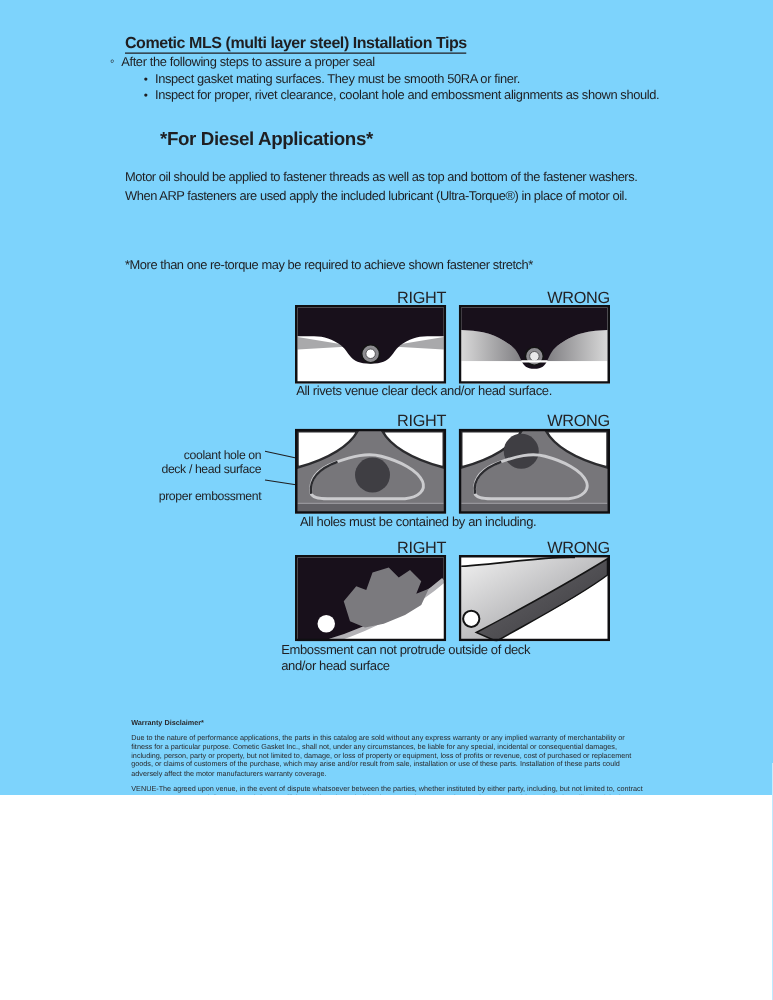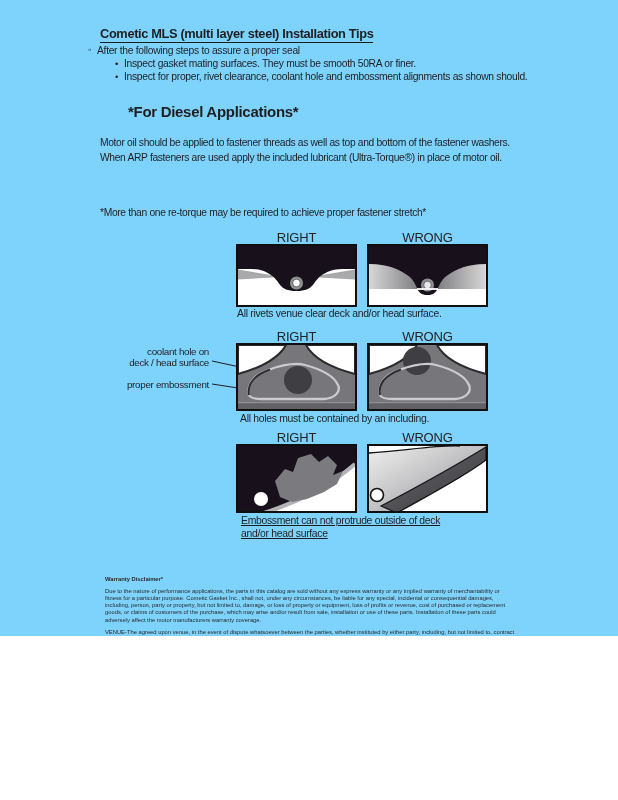--- a/index.html
+++ b/index.html
@@ -20,26 +20,26 @@
   .tip.l1::before { content:"◦"; position:absolute; left:0; top:-1px; font-size:10px; }
   .tip.l2 { margin-left:27px; }
   .tip.l2::before { content:"•"; position:absolute; left:0; top:0; font-size:9.5px; }
 
   .diesel-heading { position:absolute; left:100px; top:103px; font-size:15px; font-weight:bold; letter-spacing:-0.3px;margin-left:28px; }
   .para { position:absolute; left:100px; width:480px; font-size:10.3px; line-height:14.8px; letter-spacing:-0.35px; }
   .para1 { top:136px; }
   .para2 { top:163px; }
   .para3 { top:206px; }
 
-  .fig-header { position:absolute; width:121px; text-align:center; font-size:13px; letter-spacing:-0.2px; color:#232326; }
+  .fig-header { position:absolute; width:121px; text-align:right; font-size:13px; letter-spacing:-0.2px; color:#232326; }
   .panel { position:absolute; width:121px; }
   .panel svg { display:block; }
   .caption { position:absolute; font-size:10.4px; letter-spacing:-0.3px; line-height:12.6px; color:#1f1f22; }
 
-  .callout { position:absolute; left:0; width:209px; text-align:right; font-size:9.8px; line-height:11px; letter-spacing:-0.3px; }
+  .callout { position:absolute; left:0; width:209px; text-align:right; font-size:9.8px; line-height:11px; letter-spacing:-0.3px;margin-top:13px; }
   .callout-lines { position:absolute; left:0; top:330px; }
 
   .warranty { position:absolute; left:105px; top:576px; width:412px; font-size:5.8px; line-height:7.2px; letter-spacing:0px; color:#2a2a2d; }
   .warranty .w-head { font-weight:bold; margin-bottom:4.5px; }
   .warranty p { margin:0 0 5px 0; }
 
   .footer-code { position:absolute; left:366px; top:760px; font-size:20px; letter-spacing:-0.2px; color:#1c1c1f;margin-left:36px; }
 </style>
 </head>
 <body>
@@ -50,21 +50,21 @@
 
   <div class="tips">
     <div class="tip l1">After the following steps to assure a proper seal</div>
     <div class="tip l2">Inspect gasket mating surfaces.  They must be smooth 50RA or finer.</div>
     <div class="tip l2">Inspect for proper, rivet clearance, coolant hole and embossment alignments as shown should.</div>
   </div>
 
   <div class="diesel-heading">*For Diesel Applications*</div>
   <div class="para para1 pre">Motor oil should be applied to fastener threads as well as top and bottom of the fastener washers.
 When ARP fasteners are used apply the included lubricant (Ultra-Torque®) in place of motor oil.</div>
-  <div class="para para3 pre">*More than one re-torque may be required to achieve proper fastener stretch*</div>
+  <div class="para para3 pre">*More than one re-torque may be required to achieve shown fastener stretch*</div>
 
   <div class="fig-header" style="left:236px; top:230px;">RIGHT</div>
   <div class="fig-header" style="left:367px; top:230px;">WRONG</div>
 
   <div class="panel" style="left:236px; top:244px;">
     <svg width="121" height="63" viewBox="0 0 121 63">
       <rect x="0" y="0" width="121" height="63" fill="#ffffff"></rect>
       <polygon points="2,25.5 47,33 2,35.5" fill="#a9a9ab"></polygon>
       <polygon points="119,25.5 74,33 119,35.5" fill="#a9a9ab"></polygon>
       <path d="M2,2 H119 V25 C102,25 97,24 86,31 C76,37.5 79,47 60.5,47 C42,47 45,37.5 35,31 C24,24 19,25 2,25 Z" fill="#18101b"></path>
@@ -170,21 +170,21 @@
       </defs>
       <rect x="0" y="0" width="121" height="69" fill="#ffffff"></rect>
       <path d="M2,9 C36,7 68,1 93,2 L119,2 L119,16 C95,34 60,52 30,69 L2,69 Z" fill="url(#g3s)"></path>
       <path d="M2,9 C36,7 68,1 93,2" fill="none" stroke="#141414" stroke-width="1.4"></path>
       <path d="M14,62 C52,42 88,22 119,3 L119,16 C95,34 60,52 30,69 Z" fill="url(#g3d)" stroke="#141414" stroke-width="1.2"></path>
       <circle cx="10" cy="51" r="6.5" fill="#ffffff" stroke="#141414" stroke-width="1.6"></circle>
       <rect x="1" y="1" width="119" height="67" fill="none" stroke="#0f0f12" stroke-width="2"></rect>
     </svg>
   </div>
 
-  <div class="caption pre" style="left:241px; top:515px; width:300px;text-decoration:underline;">Embossment can not protrude outside of deck
+  <div class="caption pre" style="left:225px; top:515px; width:300px;">Embossment can not protrude outside of deck
 and/or head surface</div>
 
   <div class="warranty">
     <div class="w-head">Warranty Disclaimer*</div>
     <p class="pre">Due to the nature of performance applications, the parts in this catalog are sold without any express warranty or any implied warranty of merchantability or fitness for a particular purpose.  Cometic Gasket Inc., shall not, under any circumstances, be liable for any special, incidental or consequential damages, including, person, party or property, but not limited to, damage, or loss of property or equipment, loss of profits or revenue, cost of purchased or replacement goods, or claims of customers of the purchase, which may arise and/or result from sale, installation or use of these parts.  Installation of these parts could adversely affect the motor manufacturers warranty coverage.</p>
     <p class="pre">VENUE-The agreed upon venue, in the event of dispute whatsoever between the parties, whether instituted by either party, including, but not limited to, contract terms, payment terms, delivery, type, defects, sufficiency of product, shall be the Court of Common Pleas, Lake County, Ohio or the Painesville Municipal Court, Lake County, Ohio, depending on the amount in controversy.
 This agreement shall be governed by and construed under the laws of the State of Ohio.</p>
     <p class="pre">All prices and terms are subject to change without notice.</p>
     <p class="pre">Terms COD- Secured with a completed dealer/jobber application on File, COD-Company check with a current credit card number on file.  Open accounts may be established by well rated firms.  A credit application is available upon request.  Open accounts are due payable Net 30 days from date of invoice.  No statement will be sent.  If an account becomes 60 or more days past due, it is subject to being placed on credit hold.  No orders will be shipped or new orders accepted until past due balance is paid.  If an account becomes 90 or more days past due, it is subject to being placed for collections.  All costs of collection are the responsibility of the customer, including attorney fees, court costs, and other expenses of litigation.</p>
     <p class="pre">Returns- Authorized (RGA) must be obtained in advance on all returns.  A packing slip or invoice number must accompany the merchandise.  No returns after 30 days from invoice date.  All returns are subject to a 25% restocking charge.  All custom designed and custom manufactured gaskets are non-returnable.</p>

